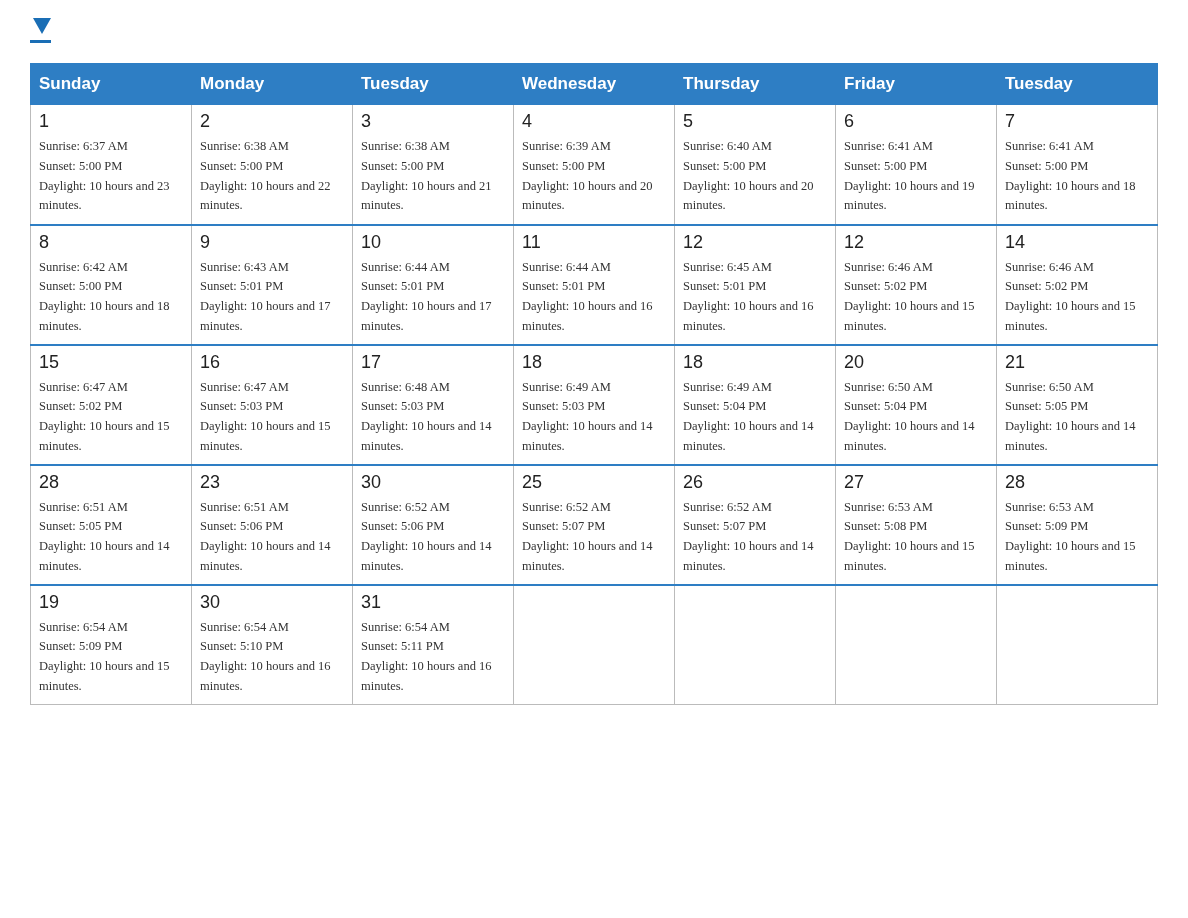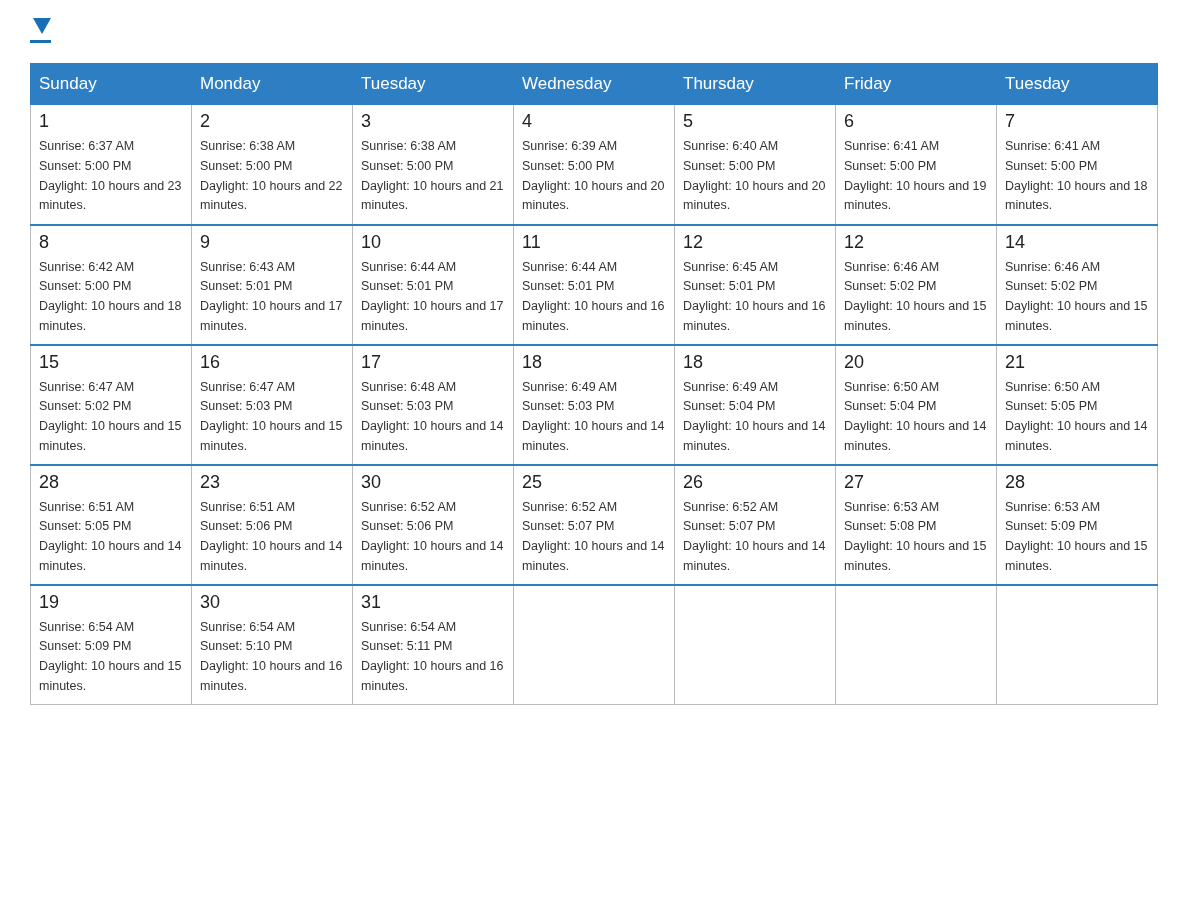--- a/index.html
+++ b/index.html
@@ -56,41 +56,42 @@
     .calendar-table {
       width: 100%;
       border-collapse: collapse;
       border: 1px solid #999;
     }
     .calendar-table th {
       background: #2e7ec4;
       color: #fff;
       padding: 10px 8px;
       font-size: 17px;
-      font-weight: normal;
+      font-weight: bold;
       text-align: left;
       border: 1px solid #2e7ec4;
     }
     .calendar-table td {
       border: 1px solid #bbb;
       vertical-align: top;
       padding: 6px 8px;
       width: calc(100% / 7);
       height: 120px;
     }
     .day-number {
       font-size: 18px;
       color: #222;
       margin-bottom: 4px;
       display: block;
     }
     .day-info {
       font-size: 12.5px;
       color: #333;
       line-height: 1.5;
+      font-family: Liberation Serif, serif;
     }
     .empty-cell {
       background: #fff;
     }
     .row-border td {
       border-top: 2px solid #2e7ec4;
     }
   </style>
 </head>
 <body>

